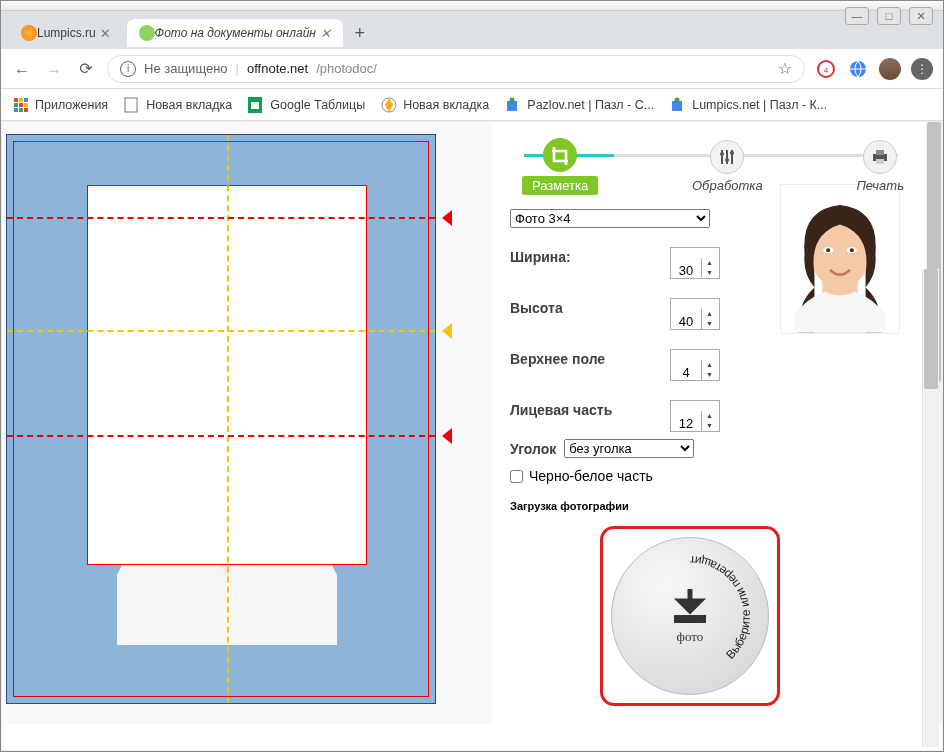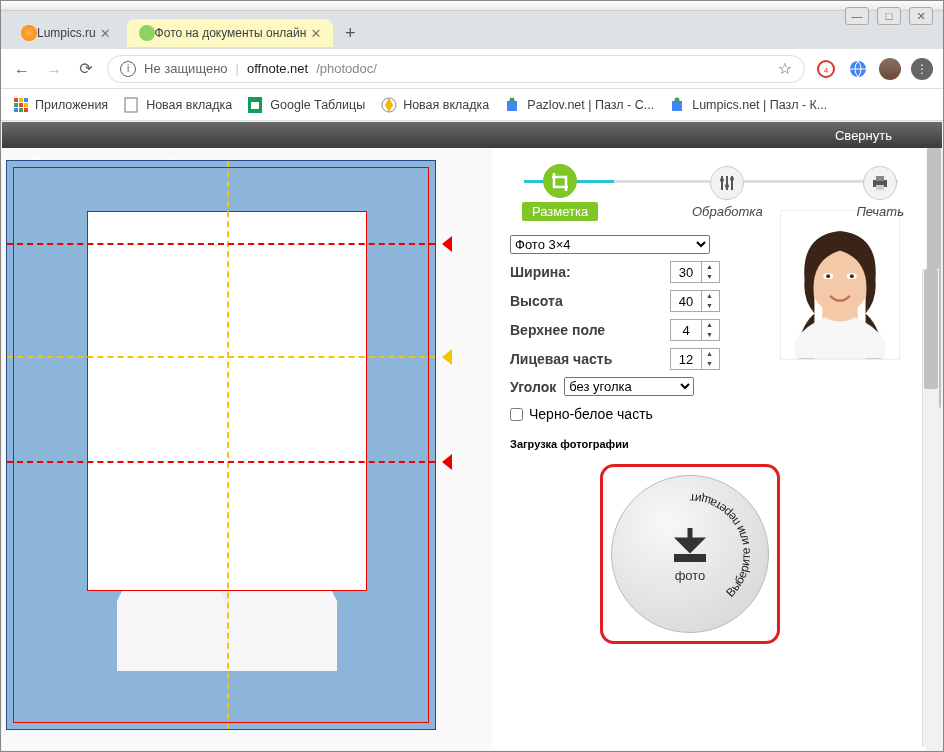--- a/index.html
+++ b/index.html
@@ -3,21 +3,21 @@
 <meta charset="utf-8">
 <style>
 * { box-sizing: border-box; margin: 0; padding: 0; }
 body { font-family: Arial, sans-serif; font-size: 13px; background: #fff; }
 .window { width: 944px; height: 752px; border: 1px solid #888; position: relative; background: #f0f0f0; }
 .titlebar { height: 10px; background: linear-gradient(#fdfdfd,#e8e8e8); border-bottom: 1px solid #ccc; }
 .window-controls { position: absolute; top: 6px; right: 10px; display: flex; gap: 8px; }
 .wctl { width: 24px; height: 18px; background: #e6e6e6; border: 1px solid #aaa; border-radius: 3px; display: flex; align-items: center; justify-content: center; font-size: 11px; color: #666; }
 .tabbar { display: flex; align-items: center; height: 38px; background: #dee1e6; padding: 6px 8px 0 8px; gap: 4px; }
 .tab { display: flex; align-items: center; padding: 6px 12px; background: #dee1e6; border-radius: 8px 8px 0 0; max-width: 220px; font-size: 12px; color: #3c4043; }
-.tab.active { background: #fef9c3; }
+.tab.active { background: #ffffff; font-style: italic; }
 .tab .favicon { width: 16px; height: 16px; border-radius: 50%; }
 .tab .close { color: #777; font-size: 13px; padding-left: 4px; }
 .newtab { width: 26px; height: 26px; display: flex; align-items: center; justify-content: center; color: #555; font-size: 18px; }
 .addrbar { display: flex; align-items: center; height: 40px; background: #fff; border-bottom: 1px solid #ddd; padding: 0 10px; gap: 10px; }
 .navbtn { width: 22px; height: 22px; display: flex; align-items: center; justify-content: center; color: #5f6368; font-size: 16px; }
 .addr { flex: 1; display: flex; align-items: center; gap: 8px; height: 28px; border: 1px solid #ddd; border-radius: 14px; padding: 0 12px; color: #5f6368; font-size: 13px; }
 .addr .info { width: 16px; height: 16px; border: 1px solid #5f6368; border-radius: 50%; display: flex; align-items: center; justify-content: center; font-size: 10px; }
 .addr .urlhost { color: #202124; }
 .addr .urlpath { color: #888; }
 .ext { width: 22px; height: 22px; display: flex; align-items: center; justify-content: center; }
@@ -53,30 +53,30 @@
 .step-ico { width: 34px; height: 34px; border-radius: 50%; background: #f2f2f2; border: 1px solid #ccc; display: flex; align-items: center; justify-content: center; }
 .step.active .step-ico { background: #7fc727; border-color: #7fc727; }
 .step.active .step-label { background: #7fc727; color: #fff; padding: 2px 10px; border-radius: 2px; font-style: normal; }
 .step-line-active { position: absolute; left: 14px; width: 90px; top: 22px; height: 3px; background: #29c4d6; z-index: 1; }
 .form { margin-top: 12px; width: 210px; }
 .row { display: flex; align-items: center; justify-content: space-between; margin: 7px 0; font-size: 14px; }
 .row label { color: #404040; font-weight: bold; }
 .row select, .row .numbox { font-size: 13px; }
 .row select.full { width: 200px; }
 .row select.small { width: 130px; }
-.numbox { display: flex; align-items: center; border: 1px solid #aaa; height: 22px; width: 50px; }
+.numbox { display: flex; align-items: flex-end; border: 1px solid #aaa; height: 32px; width: 50px; margin-top: 12px; }
 .numbox input { border: none; width: 30px; text-align: center; font-size: 13px; outline: none; }
 .numbox .spin { display: flex; flex-direction: column; width: 16px; border-left: 1px solid #aaa; }
 .numbox .spin span { height: 10px; font-size: 7px; text-align: center; line-height: 9px; color: #444; }
 .cb-row { display: flex; align-items: center; gap: 6px; margin-top: 10px; font-size: 14px; }
 .section-h { font-weight: bold; font-size: 11px; margin-top: 16px; }
 .upload-wrap { display: flex; justify-content: center; margin-top: 14px; }
 .upload-highlight { width: 180px; height: 180px; border: 3px solid #e02020; border-radius: 14px; display: flex; align-items: center; justify-content: center; }
 .upload-btn { width: 158px; height: 158px; border-radius: 50%; background: radial-gradient(circle at 35% 30%, #f8f8f8, #d2d2d2); border: 1px solid #bbb; position: relative; display: flex; align-items: center; justify-content: center; }
-.upload-inner { display: flex; flex-direction: column; align-items: center; color: #333; }
+.upload-inner { display: flex; flex-direction: column; align-items: center; color: #333; font-family: Liberation Serif, serif; }
 .upload-curve { position: absolute; width: 150px; height: 150px; }
 .preview { position: absolute; right: 42px; top: 62px; width: 120px; height: 150px; background: #fff; border: 1px solid #eee; }
 .face-svg { width: 100%; height: 100%; }
 </style>
 </head>
 <body>
 
 <div class="window">
   <div class="titlebar"></div>
   <div class="window-controls">
@@ -173,23 +173,20 @@
     <div class="bk">
       <span class="ico"><svg width="16" height="16">
             <rect x="2" y="4" width="10" height="10" fill="#4285f4"></rect>
             <circle cx="7" cy="3" r="2.5" fill="#34a853"></circle>
           </svg></span>
       <span>Lumpics.net | Пазл - К...</span>
     </div>
   </div>
 
   <div class="content">
-    <div class="topdark">
-      <span>Свернуть</span>
-    </div>
     <span class="pagetitle">Фото на документы</span>
 
     <div class="main">
       <div class="leftpane">
         <div class="canvas-wrap">
           <div class="canvas">
             <div class="frame-outer"></div>
             <svg class="face-photo" viewBox="0 0 280 460">
               <rect width="280" height="380" fill="#ffffff"></rect>
               <rect y="380" width="280" height="80" fill="#8db5da"></rect>

